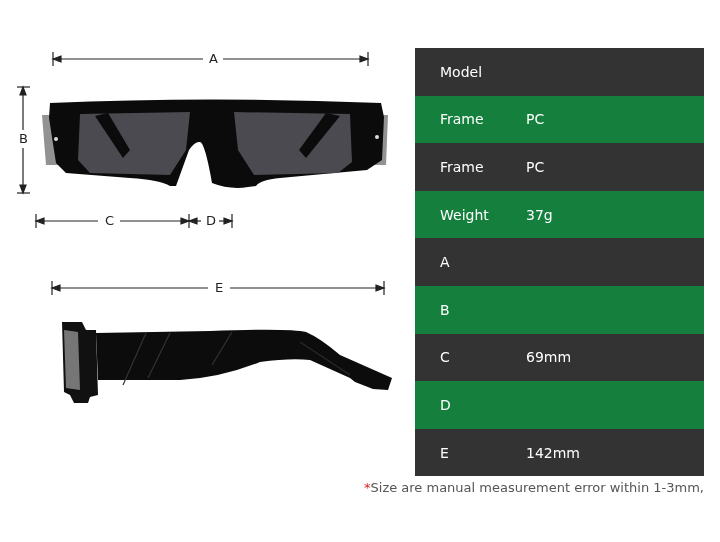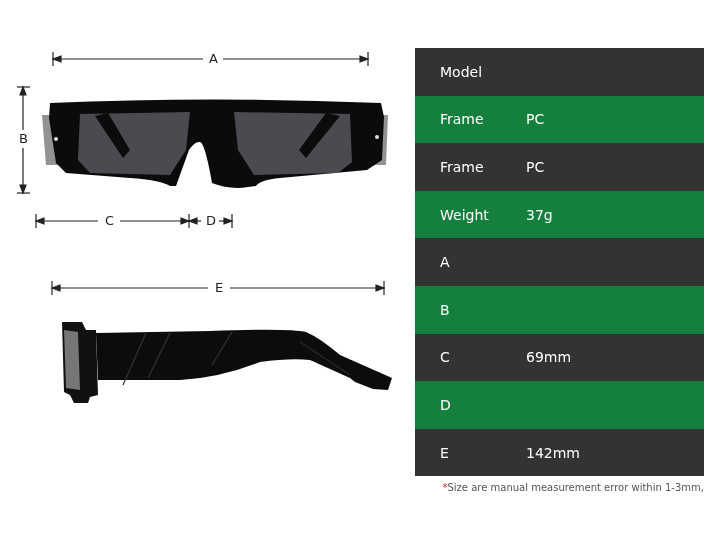--- a/index.html
+++ b/index.html
@@ -5,21 +5,21 @@
   html, body { margin: 0; padding: 0; background: #ffffff; }
   body { width: 720px; height: 542px; position: relative; overflow: hidden; font-family: "DejaVu Sans", sans-serif; }
   .canvas { position: absolute; left: 0; top: 0; width: 720px; height: 542px; }
   .dim-label { position: absolute; font-size: 13px; color: #222; font-family: "DejaVu Sans", sans-serif; background: #fff; padding: 0 3px; line-height: 14px; }
   .spec-table { position: absolute; left: 415px; top: 48px; width: 289px; }
   .spec-row { height: 47.6px; display: flex; align-items: center; color: #ffffff; font-size: 14px; }
   .spec-row.dark { background: #333333; }
   .spec-row.light { background: #15803d; }
   .spec-key { width: 86px; padding-left: 25px; font-weight: normal; }
   .spec-val { flex: 1; }
-  .note { position: absolute; right: 16px; top: 481px; text-align: right; font-size: 10px; color: #555; line-height: 14px; }
+  .note { position: absolute; right: 16px; top: 481px; text-align: right; font-size: 13px; color: #555; line-height: 14px; }
   .note .star { color: #d22; }
 </style>
 </head>
 <body>
 
 <div class="canvas">
 
   <svg width="400" height="250" style="position:absolute;left:0;top:40px;" viewBox="0 40 400 250">
 
     <g stroke="#222" stroke-width="1.2" fill="#222">

